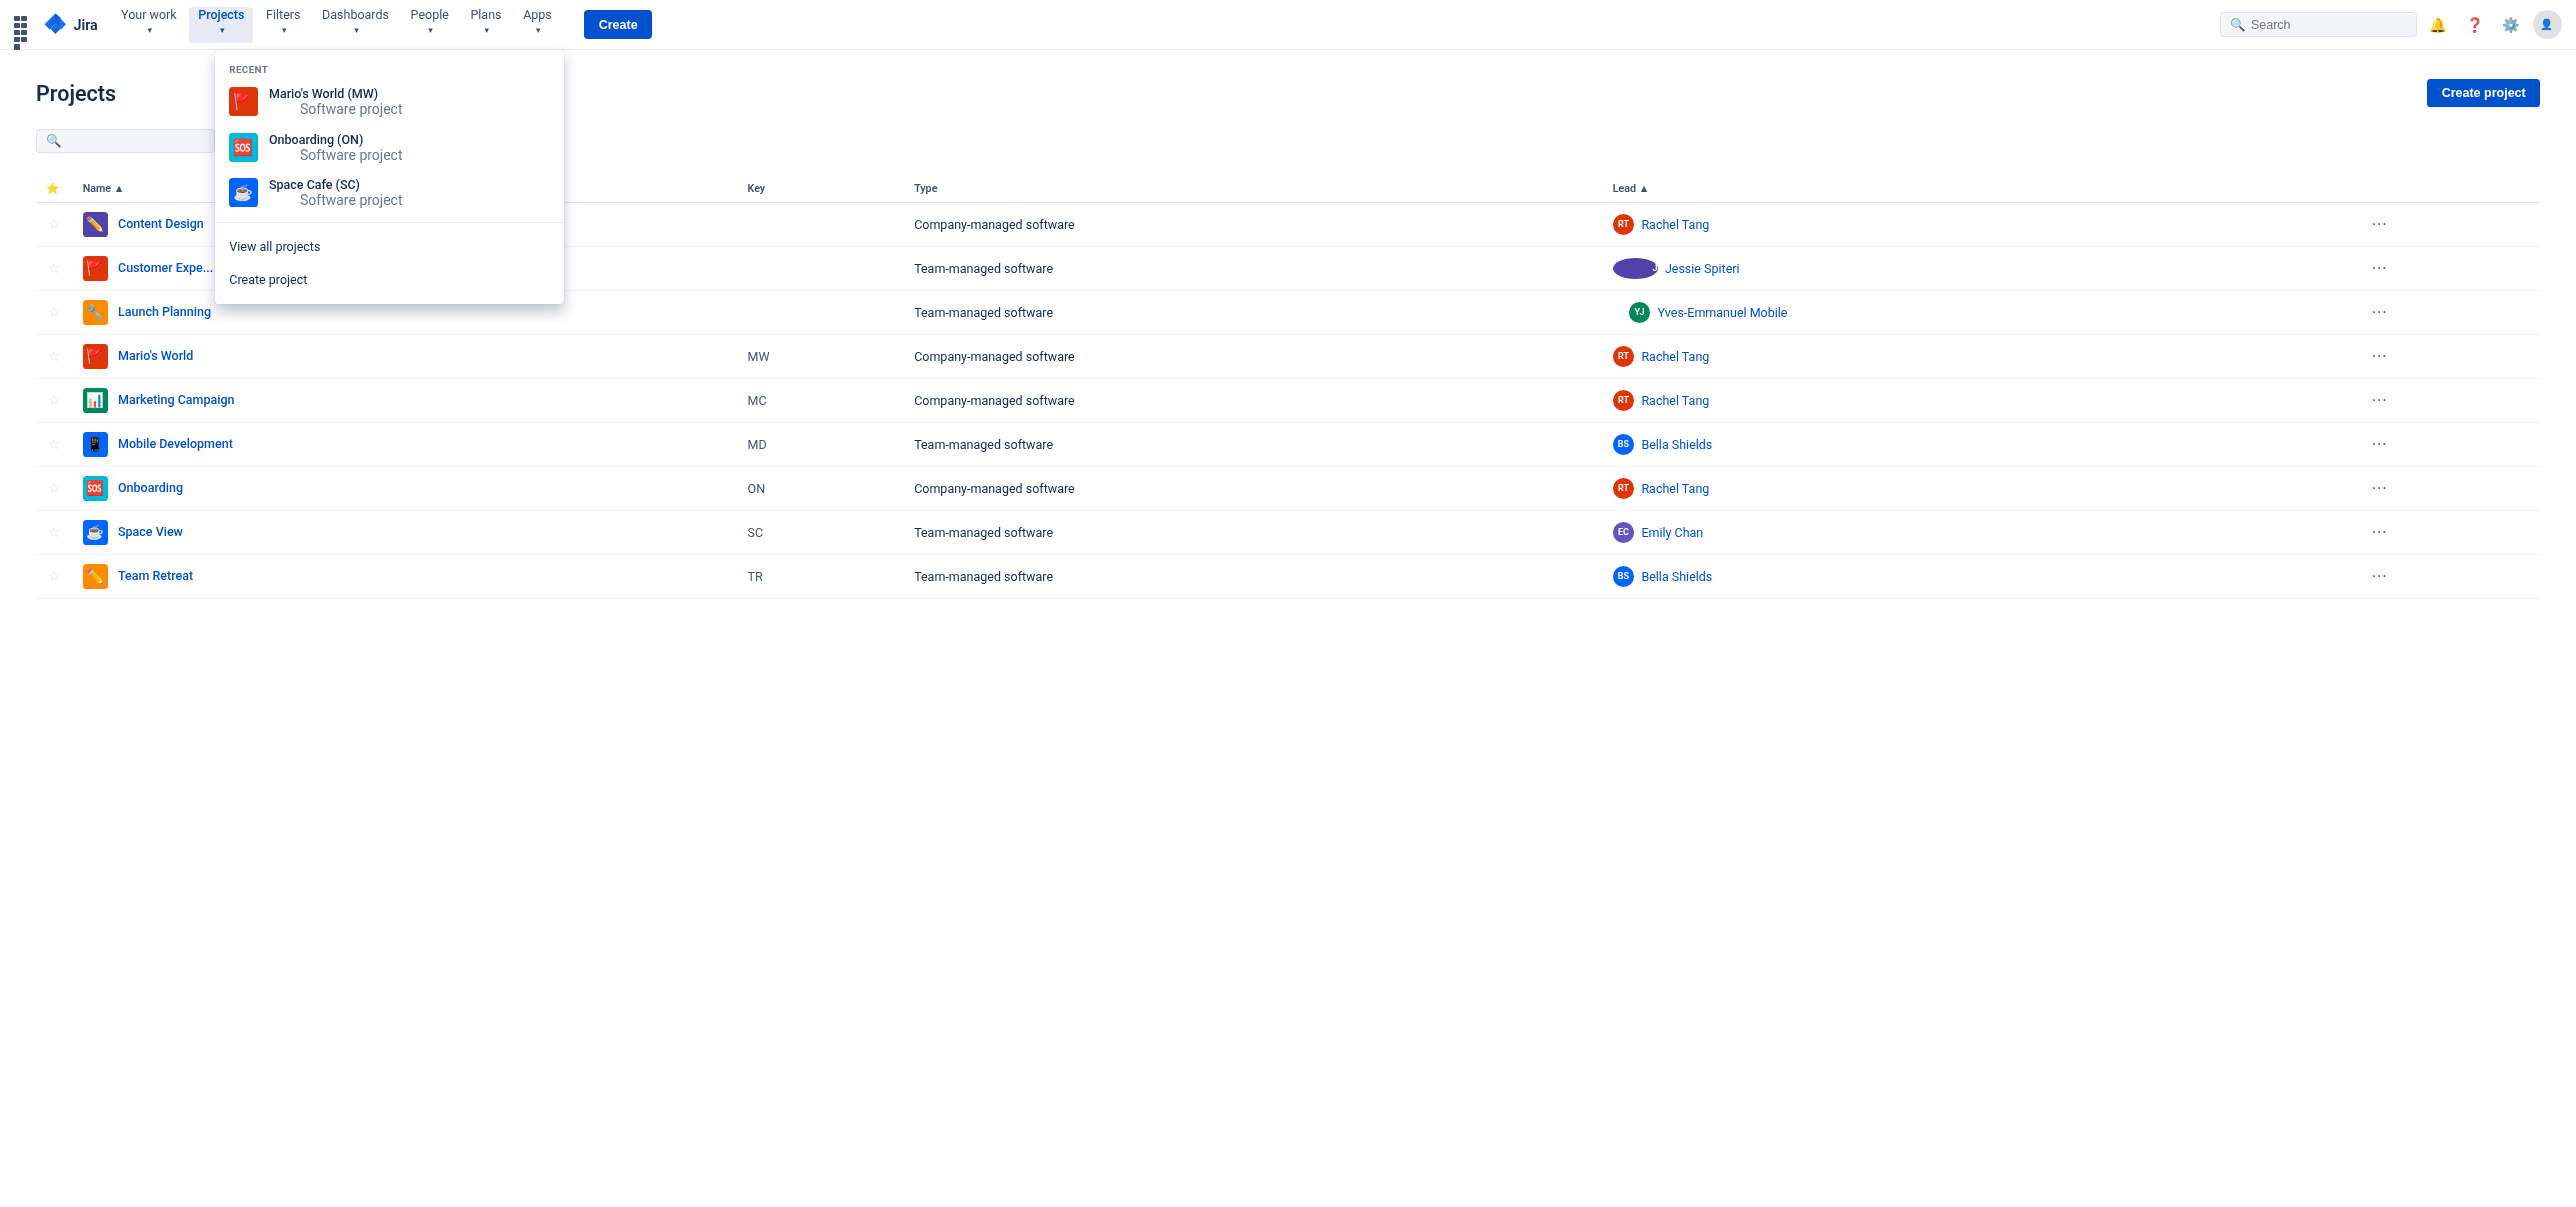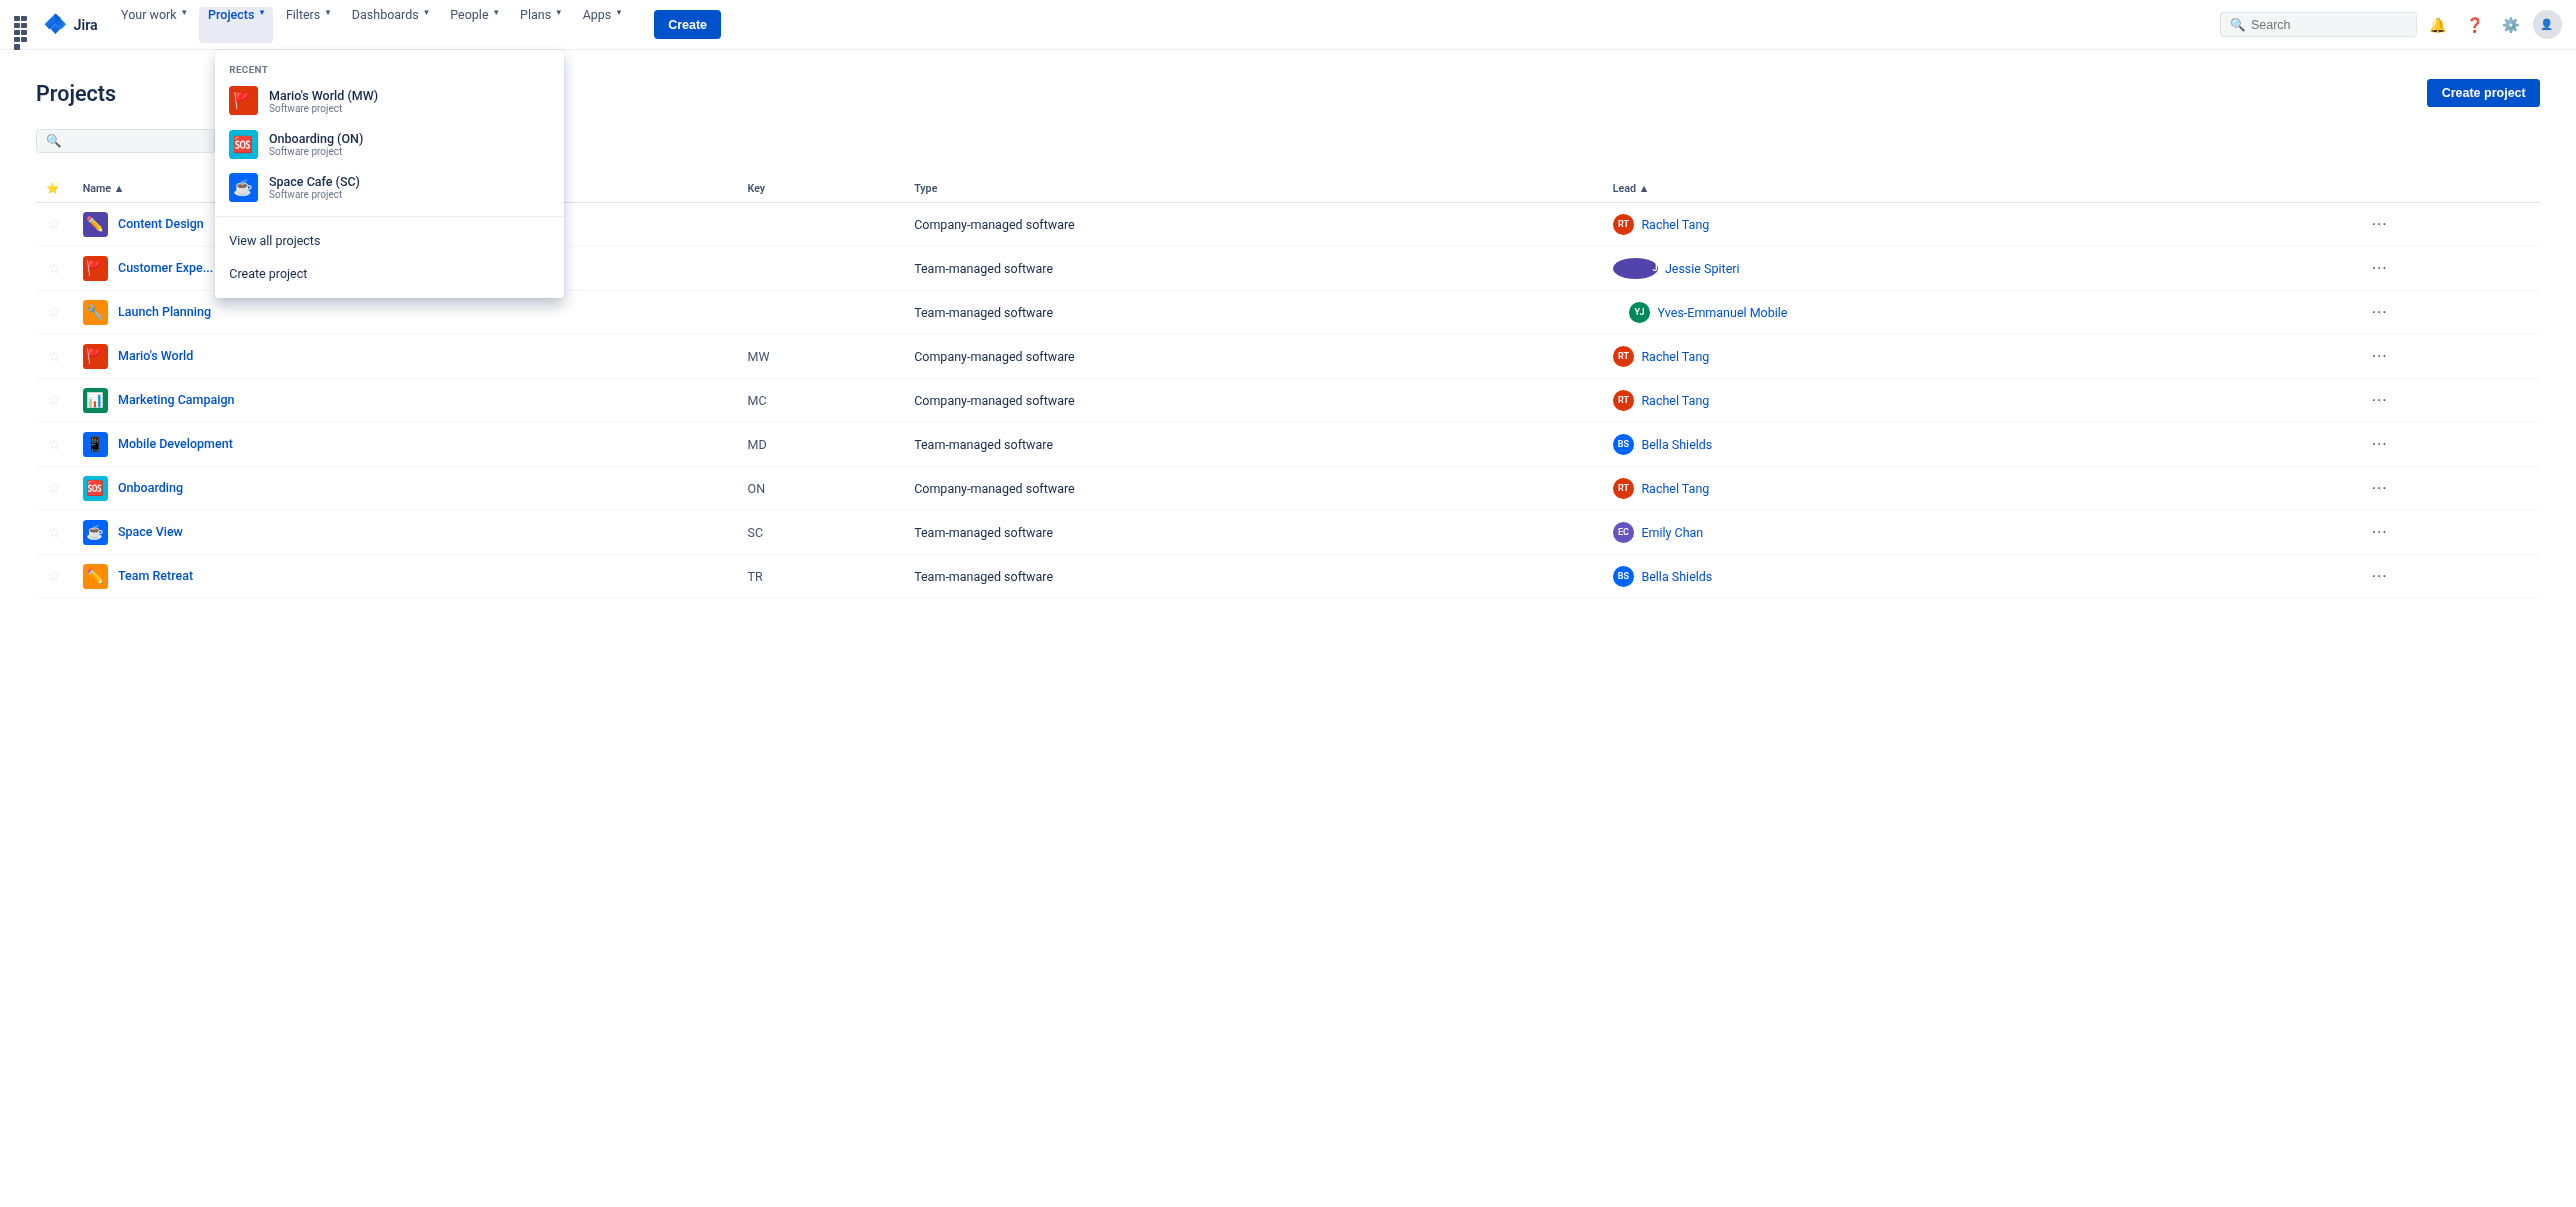--- a/index.html
+++ b/index.html
@@ -10,23 +10,23 @@
       display: flex; align-items: center; height: 50px;
       background: #fff; border-bottom: 0.9px solid #ebecf0;
       padding: 0 14.3px; gap: 3.6px; position: relative; z-index: 100;
     }
     .topnav-grid-icon { display: flex; flex-wrap: wrap; width: 18px; height: 18px; gap: 1.8px; margin-right: 7.2px; cursor: pointer; }
     .topnav-grid-icon span { width: 5.4px; height: 5.4px; background: #42526e; border-radius: 0.9px; }
     .jira-logo { display: flex; align-items: center; gap: 5.4px; margin-right: 10.7px; text-decoration: none; }
     .jira-logo-diamond { width: 25px; height: 25px; }
     .jira-logo-text { font-size: 14.3px; font-weight: 600; color: #172b4d; }
     .nav-item {
-      display: flex; align-items: flex-start; gap: 3.6px; padding: 0 9px; height: 36px;
+      display: flex; align-items: center; gap: 3.6px; padding: 0 9px; height: 36px;
       border-radius: 3.6px; cursor: pointer; font-size: 12.5px; color: #42526e;
-      font-weight: 400; white-space: nowrap;
+      font-weight: 400; white-space: nowrap; flex-direction: column;
     }
     .nav-item.active { background: #e8eaf6; color: #0052cc; font-weight: 500; }
     .nav-chevron { font-size: 9px; margin-left: 1.8px; }
     .create-btn {
       background: #0052cc; color: #fff; border: none; border-radius: 4px;
       padding: 7.2px 14.3px; font-size: 12.5px; font-weight: 600; cursor: pointer;
       margin-left: 20px;
     }
     .topnav-right { margin-left: auto; display: flex; align-items: center; gap: 7.2px; }
     .search-box {
@@ -44,21 +44,21 @@
     .dropdown-section-label {
       padding: 7.2px 14.3px 3.6px; font-size: 9.8px; font-weight: 700; color: #6b778c;
       text-transform: uppercase; letter-spacing: 0.04em;
     }
     .dropdown-item {
       display: flex; align-items: center; gap: 10.7px; padding: 7.2px 14.3px;
       cursor: pointer; color: #172b4d;
     }
     .dropdown-item-icon { width: 29px; height: 29px; border-radius: 3.6px; display: flex; align-items: center; justify-content: center; font-size: 16px; flex-shrink: 0; }
     .dropdown-item-text .name { font-size: 12.5px; font-weight: 500; color: #172b4d; }
-    .dropdown-item-text .sub { font-size: 10px; color: #6b778c; }
+    .dropdown-item-text .sub { font-size: 14px; color: #6b778c; margin-left: 31px; }
     .dropdown-divider { height: 0.9px; background: #ebecf0; margin: 7.2px 0; }
     .dropdown-link {
       display: block; padding: 9px 14.3px; font-size: 12.5px; color: #172b4d;
       cursor: pointer; text-decoration: none;
     }
 
     
     .page-content { padding: 29px 36px; }
     .page-header { display: flex; align-items: center; justify-content: space-between; margin-bottom: 21.5px; }
     .page-title { font-size: 21.5px; font-weight: 600; color: #172b4d; }

